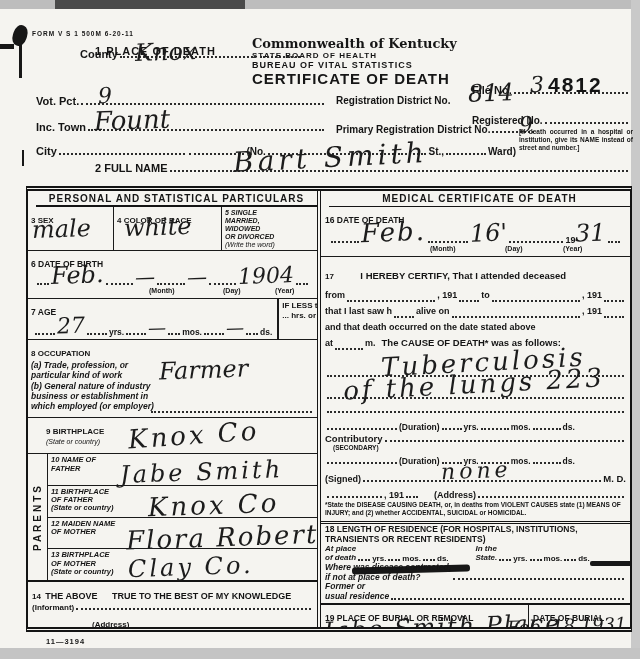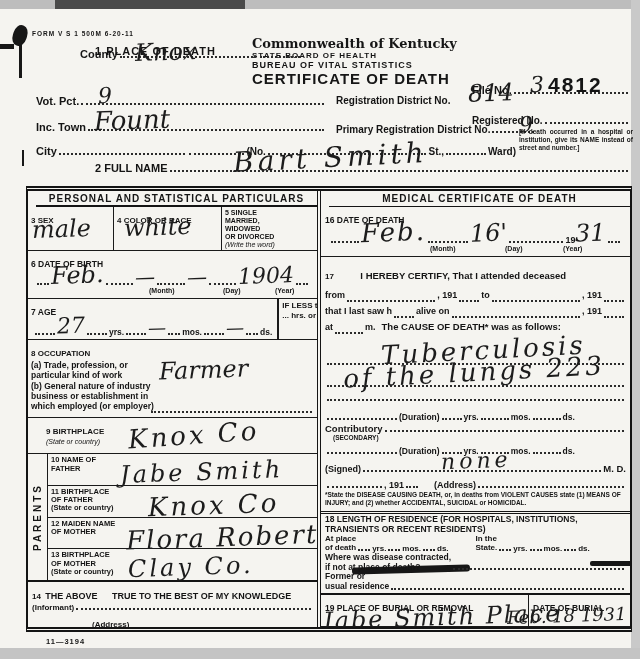--- a/index.html
+++ b/index.html
@@ -21,21 +21,21 @@
   .f6  { font-size:6.5px; }
   .f7  { font-size:7px;   }
   .f75 { font-size:7.5px; }
   .f8  { font-size:8px;   }
   .f85 { font-size:8.5px; }
   .f9  { font-size:9px;   }
   .f95 { font-size:9.5px; }
   .f10 { font-size:10px;  }
   .f11 { font-size:11px;  }
   .ls1 { letter-spacing:1px; }
-  .preline { white-space:pre-line; }
+  .preline { white-space:pre-line;font-style:italic; }
   .it { font-style:italic; font-weight:normal; }
 
   .hand {
     font-family:"DejaVu Serif", serif;
     font-style:italic; color:#1c1c1c;
     display:inline-block; transform:rotate(-2deg);
     white-space:nowrap; line-height:1;
   }.h18{font-size:18px}.h20{font-size:20px}.h22{font-size:22px}
   .h24{font-size:24px}.h26{font-size:26px}.h28{font-size:28px}
 
@@ -338,20 +338,21 @@
           <span class="dt w20"></span>
       </div>
       <div class="prow" style="height:16px;">
         <span class="pl f9">that I last saw h</span>
         <span class="dt w20"></span>
         <span class="pl f9">alive on</span>
         <span class="dt"></span>
         <span class="pl f9">, 191</span>
           <span class="dt w20"></span>
       </div>
+      <div class="pl f9">and that death occurred on the date stated above</div>
       <div class="prow" style="height:16px;">
         <span class="pl f9">at</span>
         <span class="dt w28"></span>
         <span class="pl f9">m.</span>
         <span class="pl f95" style="margin-left:6px;">The CAUSE OF DEATH* was as follows:</span>
       </div>
     </div>
 
     <div class="crow nb" style="flex:1;padding:2px 4px;position:relative;">
       <div class="prow" style="height:22px;">

